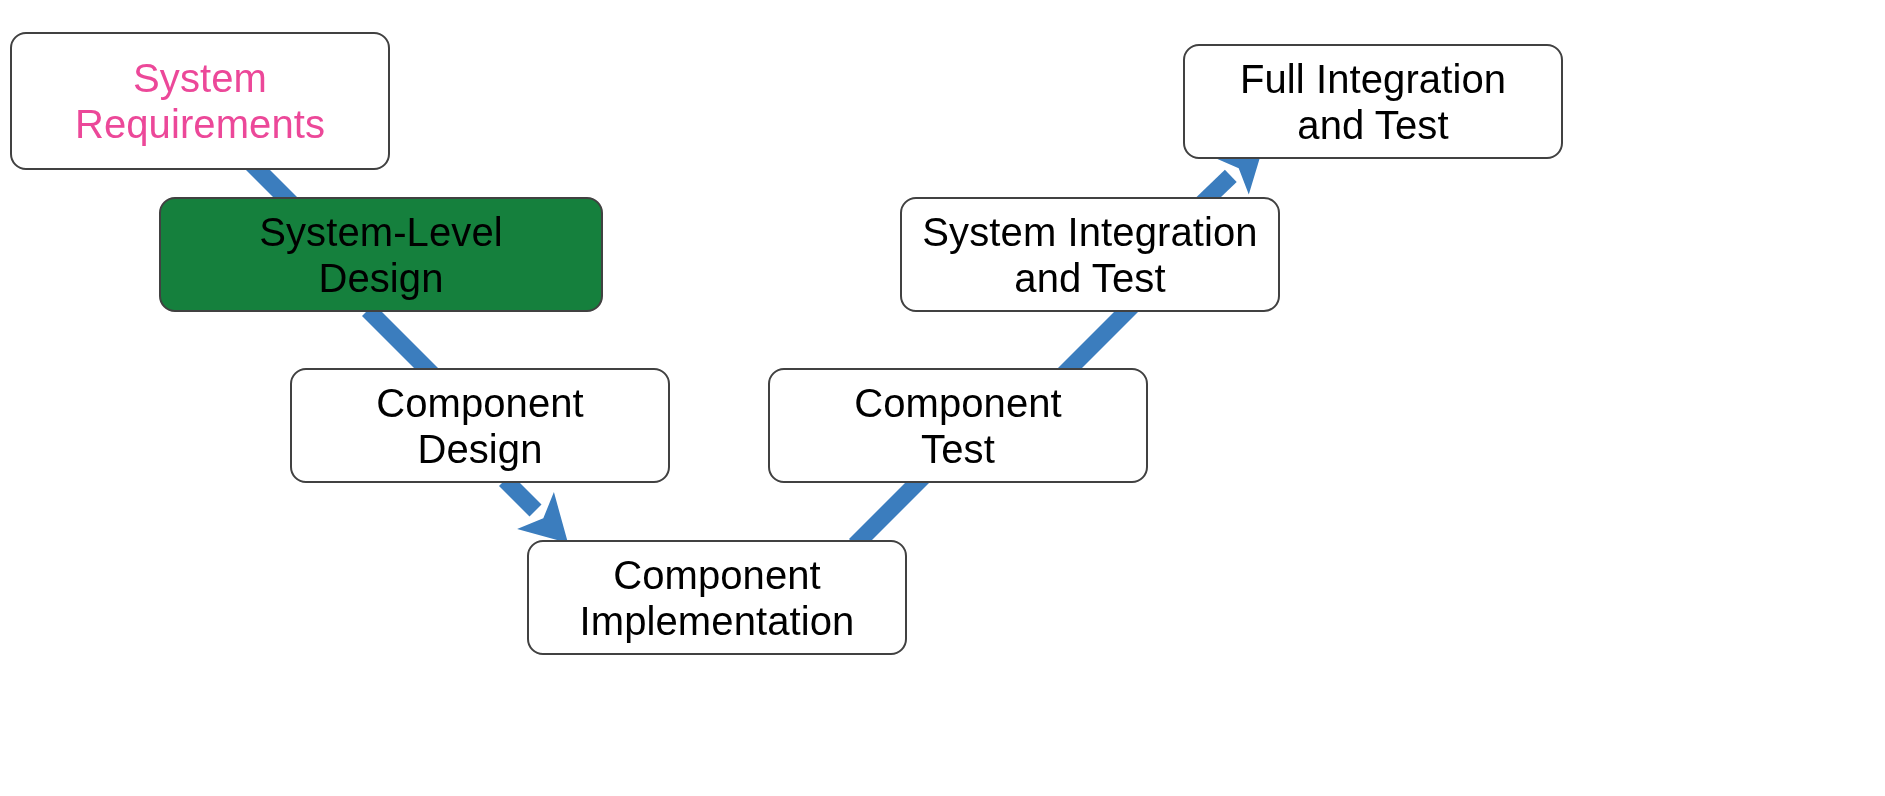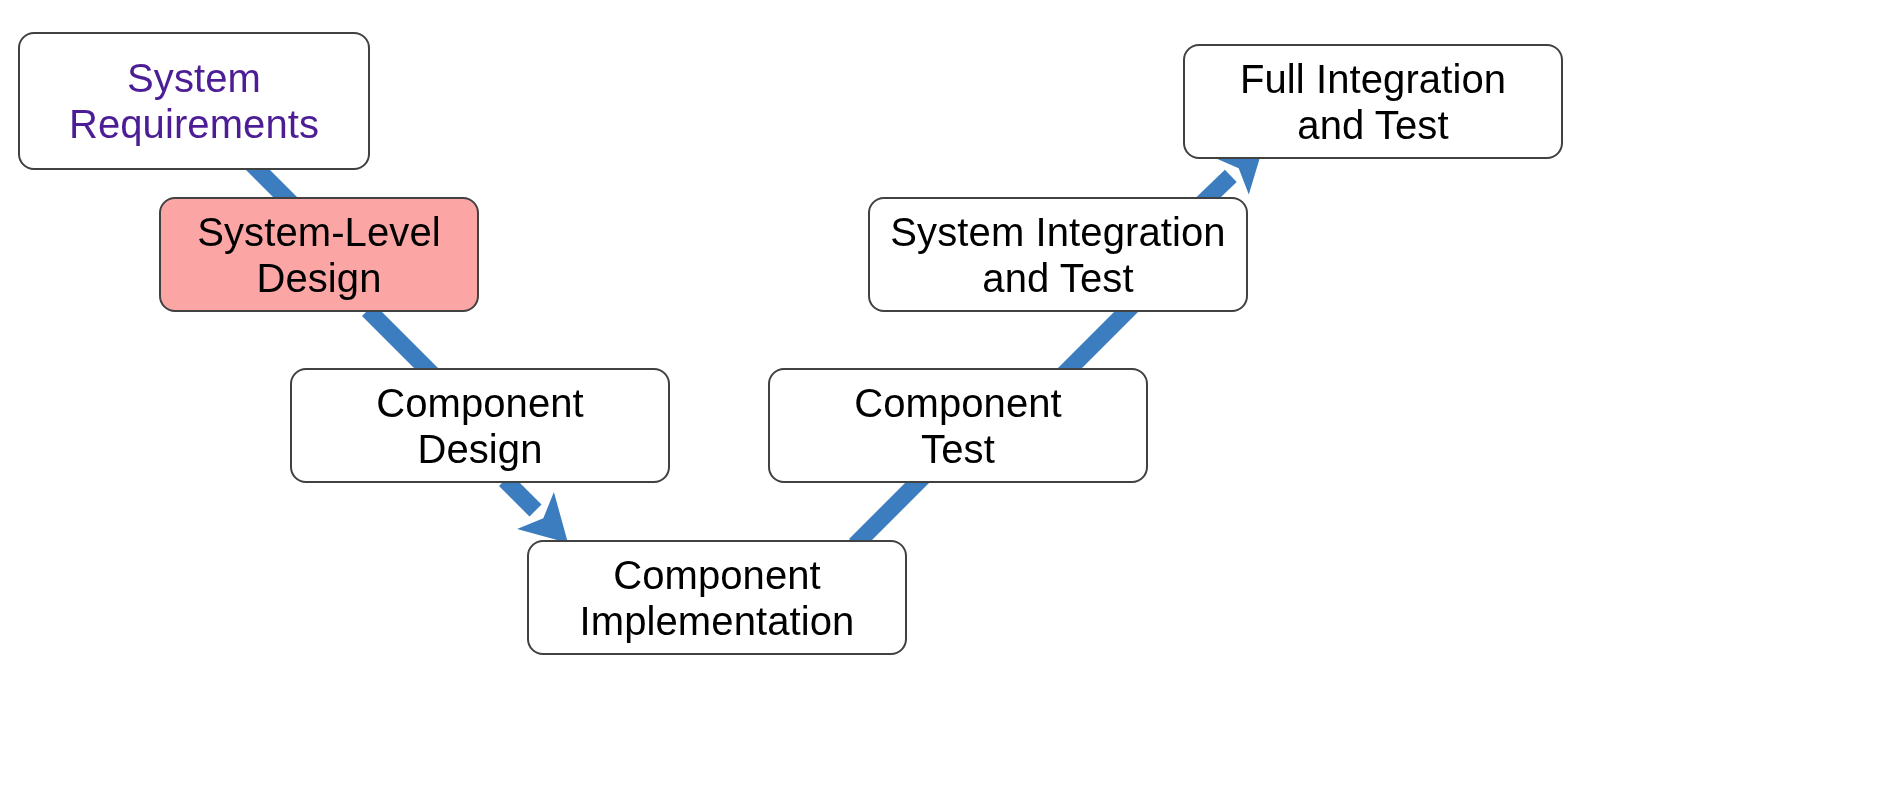--- a/index.html
+++ b/index.html
@@ -48,43 +48,43 @@
       </g>
       <g>
         <polygon points="1064.0,386.0 1138.0,312.0 1126.0,300.0 1052.0,374.0" fill="#3B7DBE"></polygon>
       </g>
       <g>
         <polygon points="1195.9,221.1 1236.7,182.0 1224.9,169.7 1184.1,208.9" fill="#3B7DBE"></polygon>
         <polygon points="1264.0,144.0 1248.8,194.6 1238.7,168.2 1212.8,157.1" fill="#3B7DBE"></polygon>
       </g>
     </svg>
 
-  <div class="node" style="left: 10px; top: 32px; width: 352px; height: 138px; border-color: rgb(65, 65, 65); background: rgb(255, 255, 255); color: #4c1d95; margin-left: 8px;">
+  <div class="node" style="left: 10px; top: 32px; width: 380px; height: 138px; border-color: rgb(65, 65, 65); background: rgb(255, 255, 255); color: #ec4899;">
     <span class="label">System
 Requirements</span>
   </div>
-  <div class="node" style="left: 159px; top: 197px; width: 320px; height: 115px; border-color: rgb(65, 65, 65); background: #fca5a5; color: rgb(0, 0, 0);">
+  <div class="node" style="left: 159px; top: 197px; width: 444px; height: 115px; border-color: rgb(65, 65, 65); background: #15803d; color: rgb(0, 0, 0);">
     <span class="label">System-Level
 Design</span>
   </div>
   <div class="node" style="left: 290px; top: 368px; width: 380px; height: 115px; border-color: rgb(65, 65, 65); background: rgb(255, 255, 255); color: rgb(0, 0, 0);">
     <span class="label">Component
 Design</span>
   </div>
 
   <div class="node" style="left: 527px; top: 540px; width: 380px; height: 115px; border-color: rgb(65, 65, 65); background: rgb(255, 255, 255); color: rgb(0, 0, 0);">
     <span class="label">Component
 Implementation</span>
   </div>
 
   <div class="node" style="left: 768px; top: 368px; width: 380px; height: 115px; border-color: rgb(65, 65, 65); background: rgb(255, 255, 255); color: rgb(0, 0, 0);">
     <span class="label">Component
 Test</span>
   </div>
-  <div class="node" style="left: 868px; top: 197px; width: 380px; height: 115px; border-color: rgb(65, 65, 65); background: rgb(255, 255, 255); color: rgb(0, 0, 0);">
+  <div class="node" style="left: 900px; top: 197px; width: 380px; height: 115px; border-color: rgb(65, 65, 65); background: rgb(255, 255, 255); color: rgb(0, 0, 0);">
     <span class="label">System Integration
 and Test</span>
   </div>
   <div class="node" style="left: 1183px; top: 44px; width: 380px; height: 115px; border-color: rgb(65, 65, 65); background: rgb(255, 255, 255); color: rgb(0, 0, 0);">
     <span class="label">Full Integration
 and Test</span>
   </div>
 
 </div>
 

